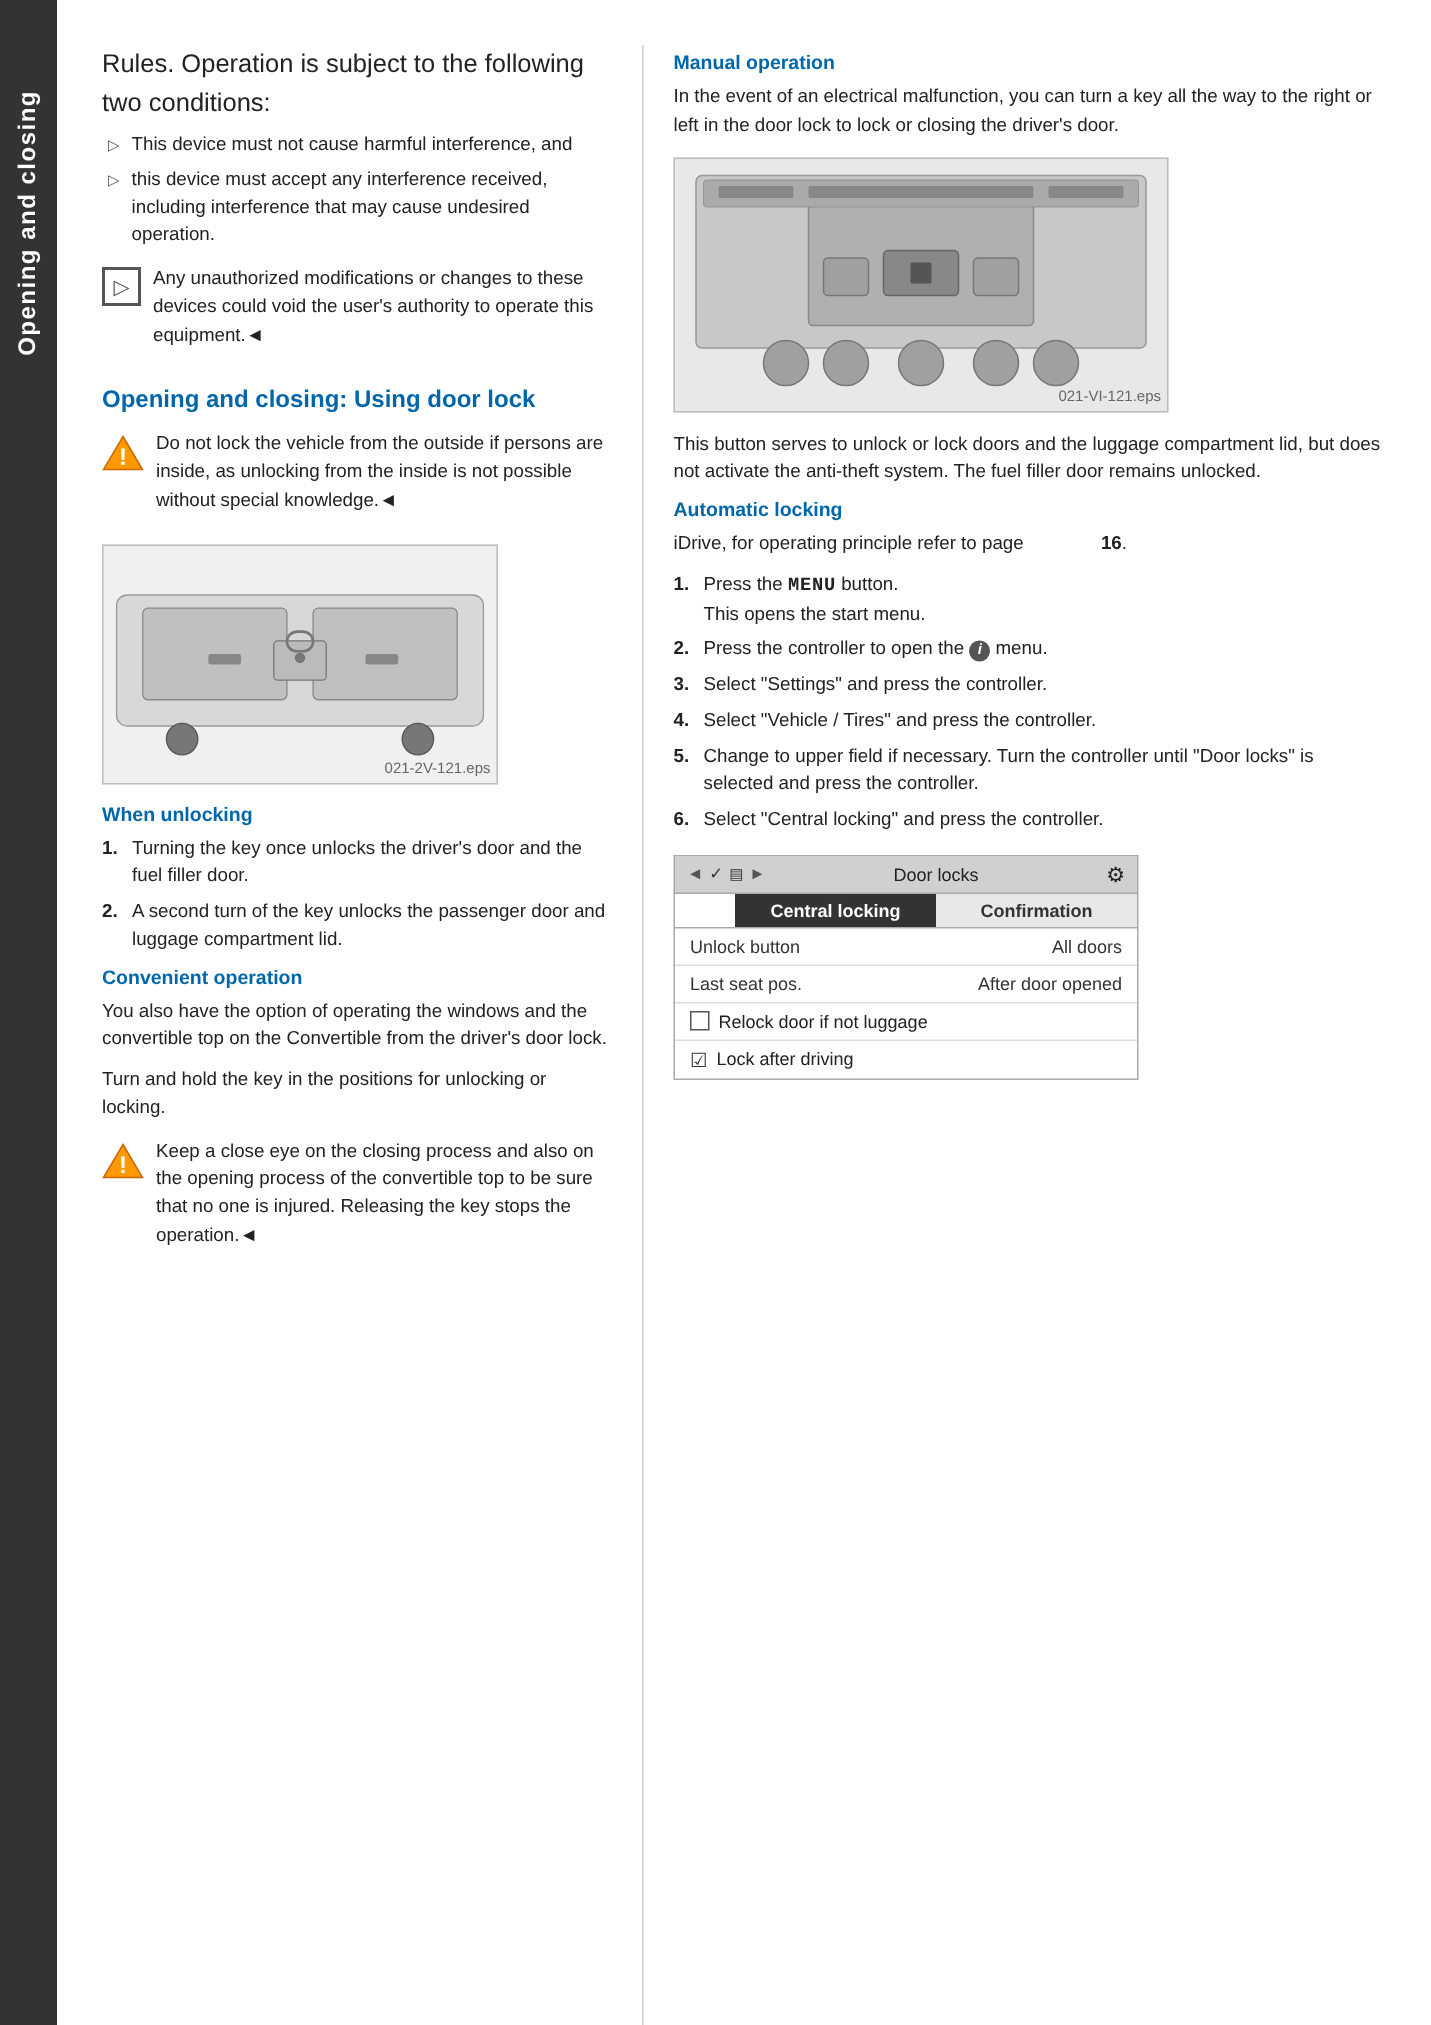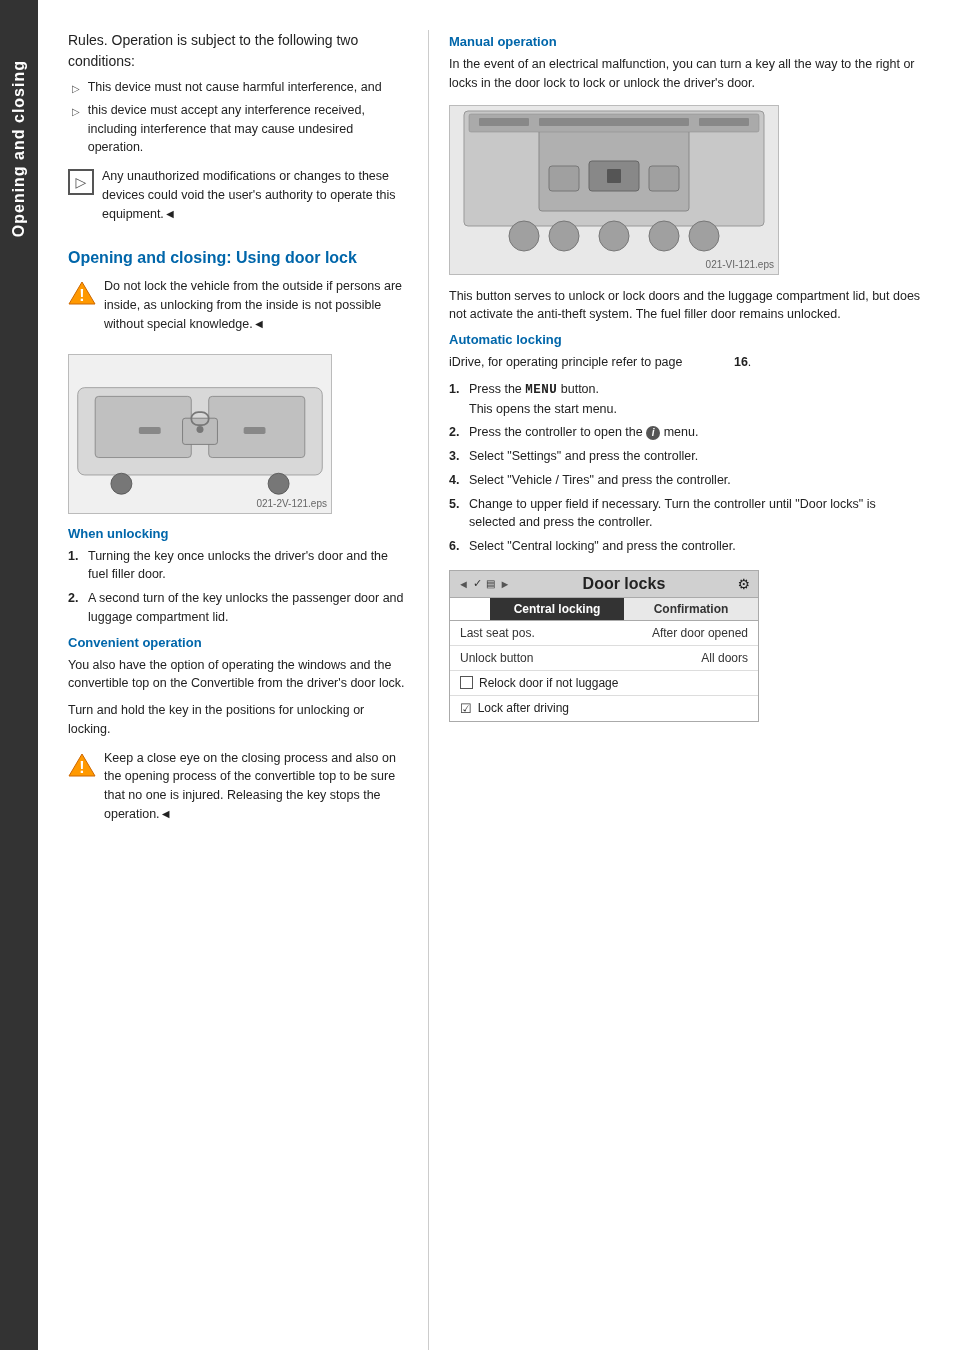--- a/index.html
+++ b/index.html
@@ -193,20 +193,21 @@
     }
 
     
     .interior-image {
       width: 330px;
       height: 170px;
       border: 1px solid #bbb;
       background: #e8e8e8;
       margin: 12px 0;
       display: flex;
+      align-items: center;
       justify-content: center;
       overflow: hidden;
       position: relative;
     }
 
     
     .idrive-menu {
       width: 310px;
       border: 1px solid #aaa;
       margin-top: 14px;
@@ -224,22 +225,22 @@
 
     .idrive-header .nav-arrows {
       display: flex;
       gap: 4px;
       align-items: center;
       font-size: 11px;
       color: #333;
     }
 
     .idrive-header .door-locks-label {
-      font-size: 16px;
-      font-weight: bold;
+      font-size: 12px;
+      font-weight: normal;
     }
 
     .idrive-header .settings-icon {
       font-size: 14px;
     }
 
     .idrive-tabs {
       display: flex;
       border-bottom: 1px solid #aaa;
       padding-left: 40px;
@@ -312,21 +313,21 @@
       color: #222;
     }
 
     .footer-text {
       font-size: 11px;
       color: #555;
     }
 
     
     .intro-text {
-      font-size: 14px;
+      font-size: 17px;
       line-height: 1.5;
       margin-bottom: 6px;
     }
 
     
     .image-caption {
       font-size: 10px;
       color: #666;
       position: absolute;
       right: 4px;
@@ -463,21 +464,21 @@
             </svg>
           </div>
           <p>Keep a close eye on the closing process and also on the opening process of the convertible top to be sure that no one is injured. Releasing the key stops the operation.◄</p>
         </div>
 
       </div>
 
       <div class="right-col">
 
         <div class="sub-heading">Manual operation</div>
-        <p>In the event of an electrical malfunction, you can turn a key all the way to the right or locks in the door lock to lock or unlock the driver's door.</p>
+        <p>In the event of an electrical malfunction, you can turn a key all the way to the right or left in the door lock to lock or closing the driver's door.</p>
 
 
         <div class="interior-image">
           <svg width="310" height="155" viewBox="0 0 310 155">
 
             <rect x="5" y="5" width="300" height="115" rx="4" fill="#c8c8c8" stroke="#999" stroke-width="1"></rect>
 
             <rect x="80" y="20" width="150" height="85" rx="3" fill="#b0b0b0" stroke="#888" stroke-width="1"></rect>
 
             <rect x="90" y="60" width="30" height="25" rx="3" fill="#a0a0a0" stroke="#777" stroke-width="1"></rect>
@@ -544,26 +545,26 @@
               <span class="fwd-arrow">►</span>
             </div>
             <span class="door-locks-label">Door locks</span>
             <span class="settings-icon">⚙</span>
           </div>
           <div class="idrive-tabs">
             <div class="idrive-tab active">Central locking</div>
             <div class="idrive-tab inactive">Confirmation</div>
           </div>
           <div class="idrive-row">
+            <span class="label">Unlock button</span>
+            <span class="value">All doors</span>
+          </div>
+          <div class="idrive-row">
             <span class="label">Last seat pos.</span>
             <span class="value">After door opened</span>
-          </div>
-          <div class="idrive-row">
-            <span class="label">Unlock button</span>
-            <span class="value">All doors</span>
           </div>
           <div class="idrive-checkbox-row">
             <div class="cb"></div>
             <span>Relock door if not luggage</span>
           </div>
           <div class="lock-after-row">
             <span class="checkmark-icon">☑</span>
             <span>Lock after driving</span>
           </div>
         </div>

